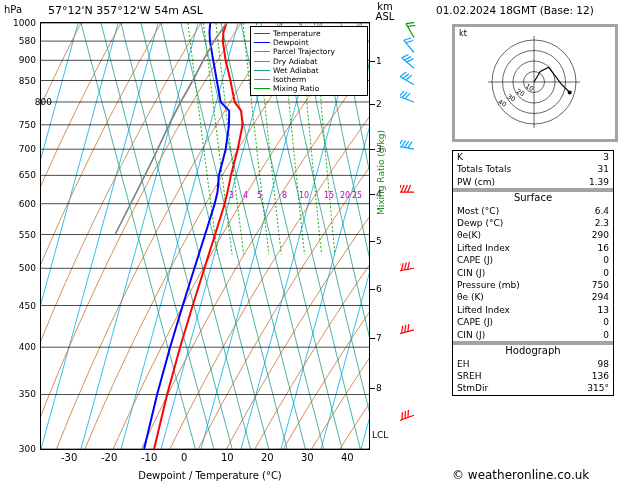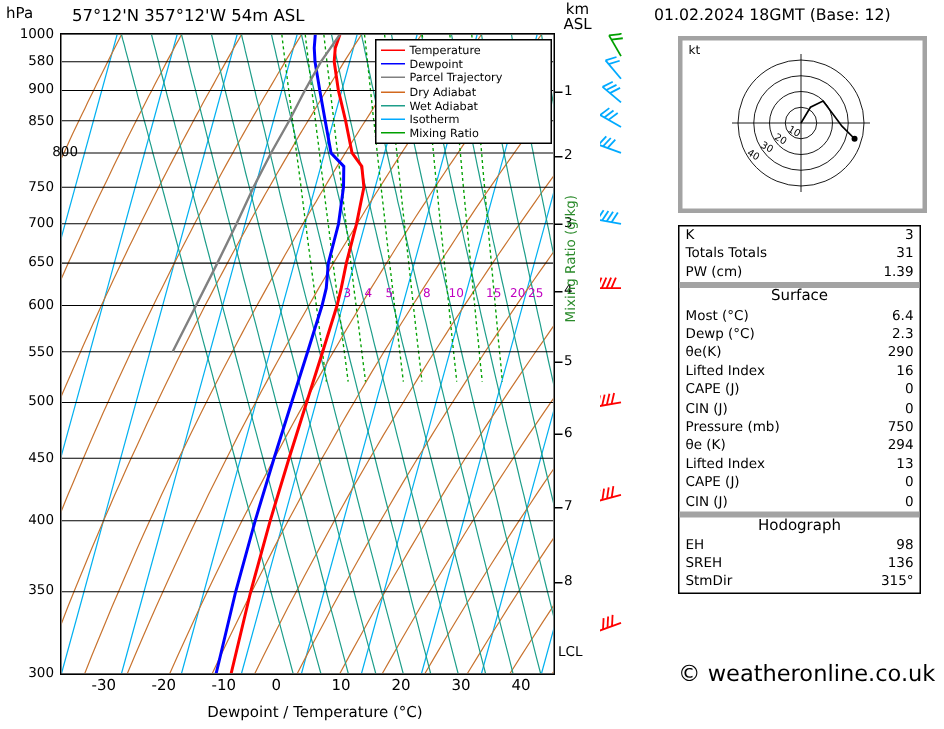--- a/index.html
+++ b/index.html
@@ -20,21 +20,21 @@
   .lgrow{display:flex;align-items:center;gap:3px;height:9.2px;}
   .lgline{width:16px;height:0;border-top-width:1.4px;border-top-style:solid;}
   #lcl-label{left:372px;top:430px;font-size:9px;color:#000;}
   #wind-col{left:400px;top:22px;width:32px;height:440px;}
   #header-right{left:436px;top:4px;font-size:10.5px;color:#000;white-space:nowrap;}
   #hodo-box{left:452px;top:24px;width:160px;height:112px;border:3px solid #a3a3a3;background:#fff;}
   #hodo-kt{left:4px;top:2px;font-size:8px;color:#000;position:absolute;}
   #info-box{left:452px;top:150px;width:160px;border:1px solid #000;background:#fff;font-size:9px;color:#000;}
   .inforow{display:flex;justify-content:space-between;padding:0 4px;line-height:12.4px;}
   .infohdr{text-align:center;line-height:12.4px;border-top:4px solid #a3a3a3;font-size:10px;}
-  #footer{left:452px;top:440px;font-size:15px;color:#000;white-space:nowrap;}
+  #footer{left:452px;top:468px;font-size:12px;color:#000;white-space:nowrap;}
   .mixnum{position:absolute;font-size:8px;color:#c000c0;}
 </style>
 </head>
 <body>
 
 <div class="abs" id="skewt-panel">
 
   <div class="abs" id="hpa-label">hPa</div>
   <div class="abs" id="plot-title">57°12'N  357°12'W  54m ASL</div>
   <div class="abs" id="km-label">

